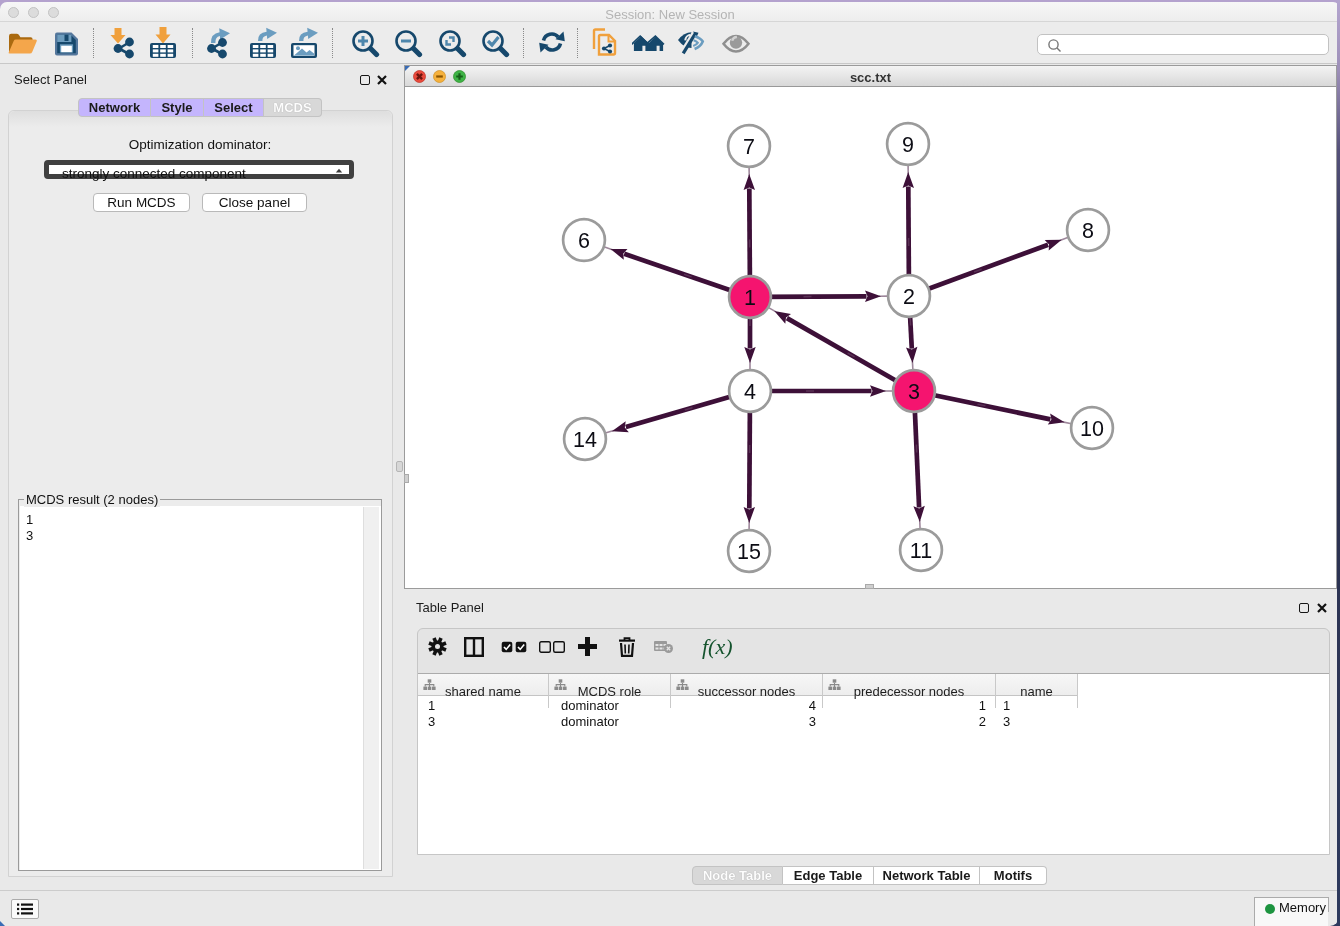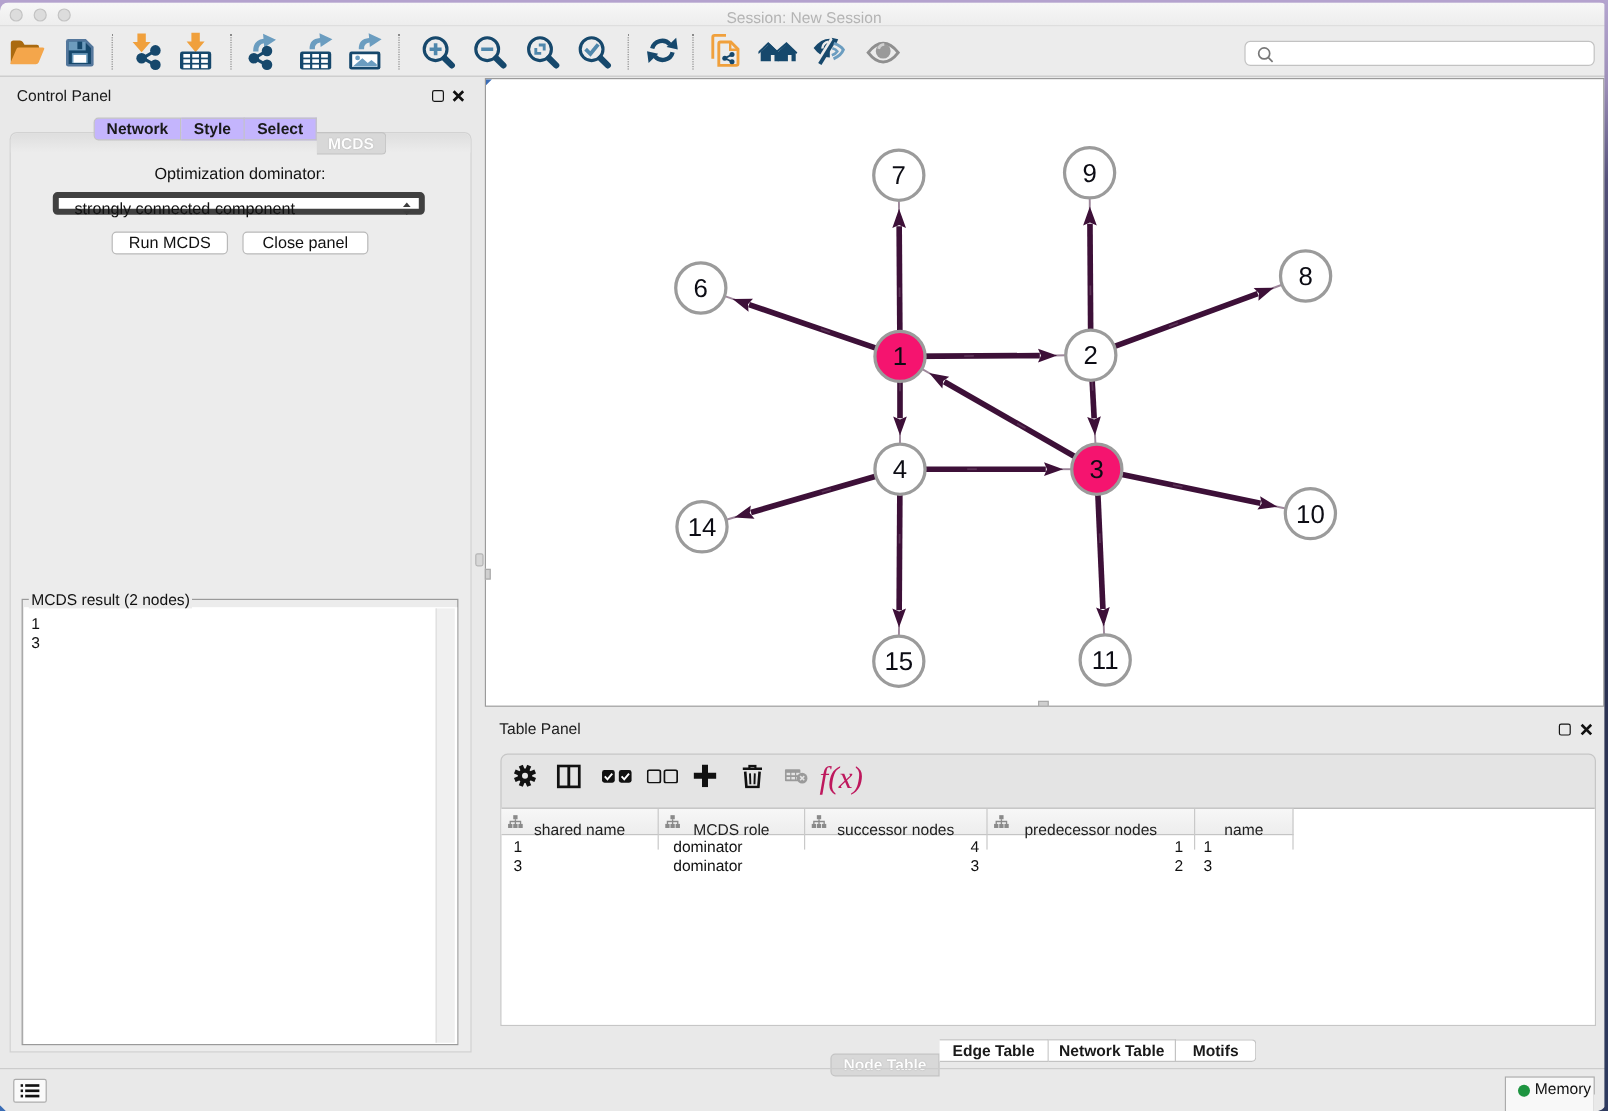--- a/index.html
+++ b/index.html
@@ -23,21 +23,21 @@
   #cp-title { left:14px; top:72px; font-size:13px; color:#1c1c1c; }
   .floatbtn { position:absolute; width:9.5px; height:9.5px; border:1.6px solid #151515; border-radius:2px; background:transparent; }
   #cp-panel { left:8px; top:110px; width:385px; height:767px; background:#ececec; border:1px solid #d2d2d2;
               border-radius:6px 6px 0 0; }
   #cp-panel .topshade { position:absolute; left:0; top:0; width:100%; height:16px; background:linear-gradient(#dedede,#ececec); border-radius:6px 6px 0 0;}
   .tabrow { position:absolute; display:flex; }
   .tab { height:19px; font-size:13px; font-weight:bold; color:#1a1a1a; background:#c4b5fd; border:1px solid #c3c3c3; border-left:none;
          display:flex; align-items:center; justify-content:center; }
   .tab.first { border-left:1px solid #c3c3c3; border-radius:4px 0 0 4px; }
   .tab.last { border-radius:0 4px 4px 0; }
-  .tab.sel { background:#d8d8d8; color:#fdfdfd; text-shadow:0 0 1px #9a9a9a;margin-top:12px; }
+  .tab.sel { background:#d8d8d8; color:#fdfdfd; text-shadow:0 0 1px #9a9a9a; }
   #optlabel { left:0; top:137px; width:400px; text-align:center; font-size:13.5px; color:#111; }
   #combo { left:44px; top:160px; width:310px; height:19px; background:#fff; border:5px solid #404040; border-radius:4px;
            font-size:13.5px; color:#111; line-height:17px; padding-left:13px; }
   .btn { position:absolute; height:19px; background:#fff; border:1px solid #b9b9b9; border-radius:4px;
          font-size:13.5px; color:#111; text-align:center; line-height:17px; }
   #fieldset { left:18px; top:499px; width:364px; height:372px; border:1px solid #9a9a9a; }
   #fieldlegend { left:24px; top:492px; font-size:13px; color:#111; background:#ececec; padding:0 2px; }
   #mcdstext { left:20px; top:506px; width:361px; height:364px; background:#fff; font-size:13px; color:#111; line-height:15.5px; padding:6px 0 0 6px;}
   #mcdsscroll { left:363px; top:507px; width:16px; height:362px; background:#f0f0f0; border-left:1px solid #dedede;}
   
@@ -224,21 +224,21 @@
 <circle cx="18" cy="12.6" r="6.2" fill="#9a9a9a"></circle>
 <path d="M14.2,10.8 A5,5 0 0 1 18.9,7.0" fill="none" stroke="#d2d2d2" stroke-width="2.4"></path>
     </svg>
 <div id="searchbox">
       <svg width="16" height="16" style="position:absolute;left:9px;top:3px" viewBox="0 0 16 16">
         <circle cx="6.5" cy="6.5" r="4.6" fill="none" stroke="#777" stroke-width="1.4"></circle>
         <line x1="10" y1="10" x2="13.5" y2="13.5" stroke="#777" stroke-width="1.4"></line>
       </svg>
     </div>
 </div>
-<div class="abs" id="cp-title">Control Panel</div>
+<div class="abs" id="cp-title">Select Panel</div>
 <div class="floatbtn" style="left:360px;top:75px"></div>
 <svg class="abs" style="left:376px;top:74px" width="12" height="12" viewBox="0 0 12 12">
     <path d="M2,2 L10,10 M10,2 L2,10" stroke="#111" stroke-width="2.2"></path>
   </svg>
 <div class="abs" id="cp-panel">
     <div class="topshade"></div>
   </div>
 <div class="tabrow" style="left:78px;top:98px">
 <div class="tab first" style="width:73px">Network</div>
 <div class="tab " style="width:53px">Style</div>
@@ -254,20 +254,35 @@
 <div class="btn" style="left:202px;top:193px;width:105px">Close panel</div>
 <div class="abs" id="fieldset"></div>
 <div class="abs" id="mcdstext">1<br>3</div>
 <div class="abs" id="mcdsscroll"></div>
 <div class="abs" id="fieldlegend">MCDS result (2 nodes)</div>
 <div class="abs" style="left:396px;top:461px;width:7px;height:11px;background:#d7d7d7;border:1px solid #b5b5b5;border-radius:2px"></div>
 <div class="abs" id="netwin">
 <svg style="position:absolute;left:0px;top:0px;z-index:9" width="5" height="5" viewBox="0 0 5 5">
       <path d="M0,0 L5,0 L0,5 Z" fill="#3a6cb5"></path>
     </svg>
+<div id="nettitle">
+<svg class="mac" style="left:8px" width="13" height="13" viewBox="0 0 13 13">
+        <circle cx="6.5" cy="6.5" r="6" fill="#ea4a3c" stroke="#c03a2e" stroke-width="0.8"></circle>
+        <path d="M3.9,3.9 L9.1,9.1 M9.1,3.9 L3.9,9.1" stroke="#6d150e" stroke-width="2.4"></path>
+      </svg>
+<svg class="mac" style="left:28px" width="13" height="13" viewBox="0 0 13 13">
+        <circle cx="6.5" cy="6.5" r="6" fill="#f6b13c" stroke="#d0952f" stroke-width="0.8"></circle>
+        <line x1="3.2" y1="6.5" x2="9.8" y2="6.5" stroke="#8a5500" stroke-width="2.2"></line>
+      </svg>
+<svg class="mac" style="left:48px" width="13" height="13" viewBox="0 0 13 13">
+        <circle cx="6.5" cy="6.5" r="6" fill="#3eb346" stroke="#369334" stroke-width="0.8"></circle>
+        <path d="M6.5,3.2 L6.5,9.8 M3.2,6.5 L9.8,6.5" stroke="#155f18" stroke-width="2.2"></path>
+      </svg>
+<div class="t">scc.txt</div>
+</div>
 </div>
 <svg width="933" height="502" style="position:absolute;left:404px;top:87px">
 <line x1="345.2" y1="89.0" x2="345.1" y2="80.0" stroke="#3d1038" stroke-width="1.6" stroke-opacity="0.5"></line>
 <line x1="346.0" y1="210.0" x2="345.3" y2="101.5" stroke="#3d1038" stroke-width="4.7"></line>
 <polygon points="345.2,87.0 351.0,103.0 345.3,100.5 339.6,103.0" fill="#3d1038"></polygon>
 <line x1="345.7" y1="160.5" x2="345.6" y2="152.5" stroke="#5a3155" stroke-width="1.5"></line>
 <line x1="208.4" y1="162.7" x2="199.9" y2="159.8" stroke="#3d1038" stroke-width="1.6" stroke-opacity="0.5"></line>
 <line x1="346.0" y1="210.0" x2="220.2" y2="166.8" stroke="#3d1038" stroke-width="4.7"></line>
 <polygon points="206.5,162.1 223.5,161.9 219.3,166.5 219.8,172.7" fill="#3d1038"></polygon>
 <line x1="287.6" y1="189.9" x2="280.0" y2="187.3" stroke="#5a3155" stroke-width="1.5"></line>
@@ -399,21 +414,21 @@
         <rect x="1.5" y="5" width="3" height="2"></rect>
         <rect x="5.5" y="5" width="3" height="2"></rect>
         <rect x="9.5" y="5" width="3" height="2"></rect>
 <rect x="1.5" y="8.5" width="3" height="2"></rect>
         <rect x="5.5" y="8.5" width="3" height="2"></rect>
         <rect x="9.5" y="8.5" width="3" height="2"></rect>
       </g>
 <circle cx="14.5" cy="9.5" r="4.5" fill="#9a9a9a"></circle>
       <path d="M12.8,7.8 L16.2,11.2 M16.2,7.8 L12.8,11.2" stroke="#e4e4e4" stroke-width="1.3"></path>
     </svg>
-<div style="position:absolute;left:265px;top:5px;font-family:'Liberation Serif',serif;font-style:italic;font-size:26px;color:#be185d">f(x)</div>
+<div style="position:absolute;left:284px;top:5px;font-family:'Liberation Serif',serif;font-style:italic;font-size:22px;color:#14532d">f(x)</div>
 <div id="tbl-white">
 <div id="tbl-header">
 <div class="hcell" style="width:131px"><svg width="13" height="12" viewBox="0 0 13 12" style="position:absolute;left:5px;top:5px">
             <g fill="#8a8a8a">
               <rect x="4.7" y="0.3" width="3.6" height="3.4"></rect>
               <rect x="0.4" y="7.6" width="3.6" height="3.4"></rect>
               <rect x="4.7" y="7.6" width="3.6" height="3.4"></rect>
               <rect x="9" y="7.6" width="3.6" height="3.4"></rect>
               <path d="M6.5,3.7 L6.5,8 M2.2,7.6 L2.2,5.6 L10.8,5.6 L10.8,7.6 M6.5,5.6 L6.5,5.6" stroke="#8a8a8a" fill="none" stroke-width="1.1"></path>
             </g>

